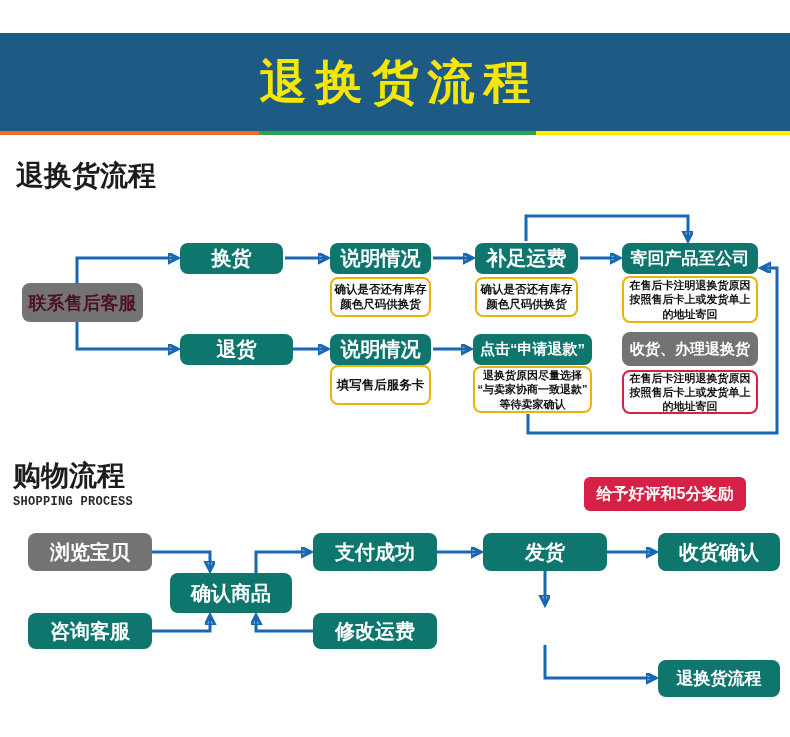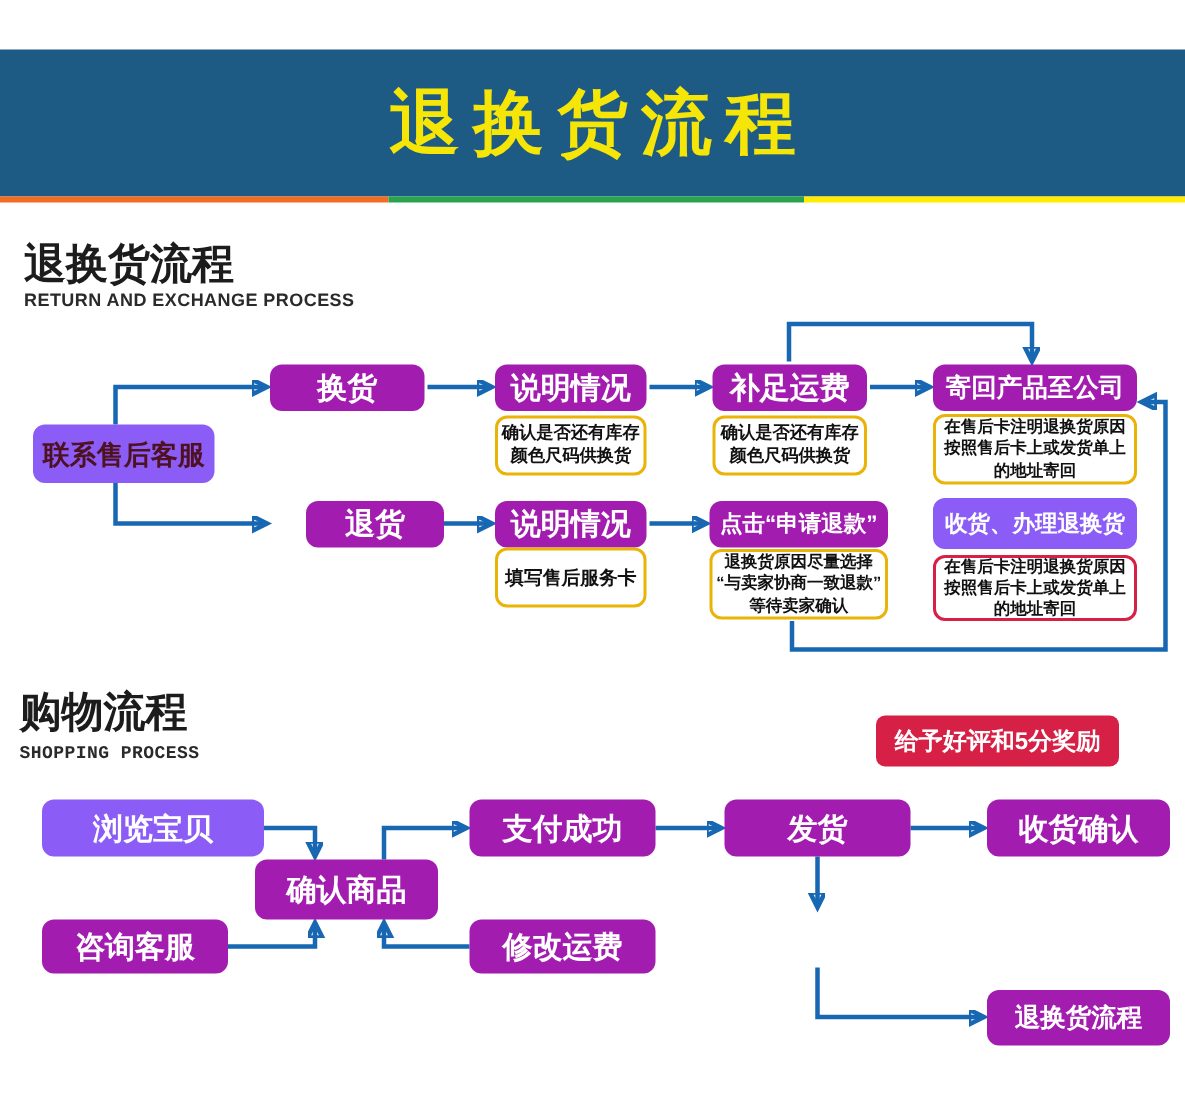--- a/index.html
+++ b/index.html
@@ -24,22 +24,22 @@
   .sec-title { font-size:28px; font-weight:800; color:#1c1c1c; line-height:1.05; }
   .sec-sub { font-size:12px; font-weight:bold; color:#2a2a2a; margin-top:3px; letter-spacing:0.3px; }
   #sec1-head { left:16px; top:161px; }
   #sec2-head { left:13px; top:463px;font-family:Liberation Mono, monospace; }
   
   .node {
     position:absolute; z-index:2; border-radius:8px; box-sizing:border-box;
     display:flex; align-items:center; justify-content:center;
     font-weight:bold; text-align:center; color:#fff;
   }
-  .blue { background:#a21caf; }
-  .red  { background:#8b5cf6; }
+  .blue { background:#0f766e; }
+  .red  { background:#737373; }
   .darktext { color:#4d1120; }
   .fs20 { font-size:20px; }
   .fs18 { font-size:18px; }
   .fs17 { font-size:17px; }
   .fs15 { font-size:15px; }
   .note {
     position:absolute; z-index:2; box-sizing:border-box; background:#fff;
     border:2px solid #eab308; border-radius:8px; color:#111;
     font-weight:bold; font-size:11.5px; line-height:1.3; white-space:pre-line;
     display:flex; align-items:center; justify-content:center; text-align:center;
@@ -53,31 +53,31 @@
   }
   
   svg.connectors { position:absolute; left:0; top:0; z-index:1; pointer-events:none; }
   svg.connectors path { fill:none; stroke:#1767b2; stroke-width:3; }
   
   #n-contact   { left:22px;  top:283px; width:121px; height:39px; }
   #n-exchange  { left:180px; top:243px; width:103px; height:31px; }
   #n-explain1  { left:330px; top:243px; width:101px; height:31px; }
   #n-fee       { left:475px; top:243px; width:103px; height:31px; }
   #n-sendback  { left:622px; top:243px; width:136px; height:31px; }
-  #n-return    { left:180px; top:334px; width:92px; height:31px;margin-left:24px; }
+  #n-return    { left:180px; top:334px; width:113px; height:31px; }
   #n-explain2  { left:330px; top:334px; width:101px; height:31px; }
   #n-refund    { left:473px; top:334px; width:119px; height:31px; }
   #n-receive   { left:622px; top:332px; width:136px; height:34px; }
   #t-stock1    { left:330px; top:277px; width:101px; height:40px; }
   #t-stock2    { left:475px; top:277px; width:103px; height:40px; }
   #t-addr1     { left:622px; top:276px; width:136px; height:47px; }
   #t-card      { left:330px; top:365px; width:101px; height:40px; font-size:12.5px; }
   #t-reason    { left:473px; top:366px; width:119px; height:47px; }
   #t-addr2     { left:622px; top:370px; width:136px; height:44px; }
-  #n-browse    { left:28px;  top:533px; width:148px; height:38px; }
+  #n-browse    { left:28px;  top:533px; width:124px; height:38px; }
   #n-consult   { left:28px;  top:613px; width:124px; height:36px; }
   #n-confirm   { left:170px; top:573px; width:122px; height:40px; }
   #n-pay       { left:313px; top:533px; width:124px; height:38px; }
   #n-modify    { left:313px; top:613px; width:124px; height:36px; }
   #n-ship      { left:483px; top:533px; width:124px; height:38px; }
   #n-recvok    { left:658px; top:533px; width:122px; height:38px; }
   #n-unsat     { left:475px; top:607px; width:142px; height:38px; }
   #n-retflow   { left:658px; top:660px; width:122px; height:37px; }
 </style>
 </head>
@@ -89,21 +89,20 @@
     <div class="banner-title">退换货流程</div>
   </div>
   <div class="stripe">
     <span class="seg1"></span>
     <span class="seg2"></span>
     <span class="seg3"></span>
   </div>
 
   <div class="sec-head" id="sec1-head">
     <div class="sec-title">退换货流程</div>
-    <div class="sec-sub">RETURN AND EXCHANGE PROCESS</div>
   </div>
 
   <svg class="connectors" width="790" height="737" viewBox="0 0 790 737">
     <defs>
       <marker id="ah" markerUnits="userSpaceOnUse" markerWidth="14" markerHeight="14" refX="9" refY="5" orient="auto">
         <path d="M0,0 L10,5 L0,10 z" fill="#1767b2" stroke="none"></path>
       </marker>
     </defs>
 
     <path d="M77,283 L77,258 L177,258" marker-end="url(#ah)"></path>

